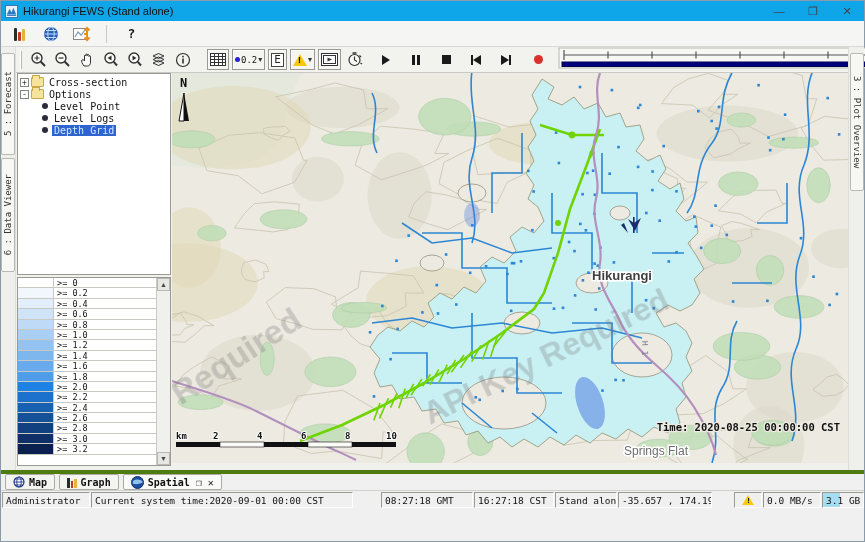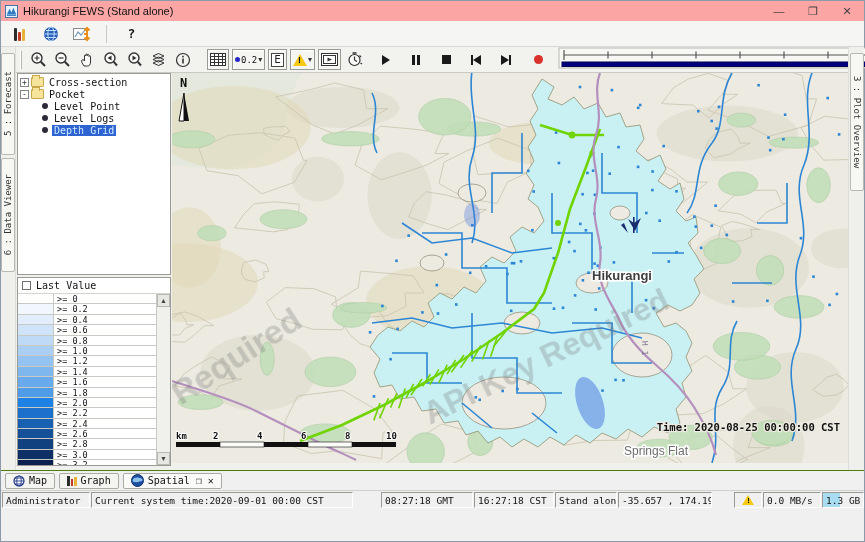--- a/index.html
+++ b/index.html
@@ -2,21 +2,21 @@
 <html><head>
 <meta charset="utf-8">
 <style>
   * { margin:0; padding:0; box-sizing:border-box; }
   html,body { width:865px; height:542px; overflow:hidden; }
   body { font-family:"Liberation Sans", sans-serif; background:#F0F0F0; }
   .mono { font-family:"DejaVu Sans Mono", monospace; }
   #window { width:865px; height:542px; border:1px solid #8a9aa8; display:flex; flex-direction:column; background:#F0F0F0; }
 
   
-  #titlebar { height:20px; background:#fca5a5; display:flex; align-items:center; padding-left:4px; flex:none; }
+  #titlebar { height:20px; background:#0ea5e9; display:flex; align-items:center; padding-left:4px; flex:none; }
   #title-icon { width:13px; height:13px; margin-right:5px; flex:none; }
   #title-text { font-size:11px; color:#111; }
   #win-controls { margin-left:auto; display:flex; height:100%; }
   .winbtn { width:34px; height:100%; display:flex; align-items:center; justify-content:center; font-size:11px; color:#444; }
 
   
   #menubar { height:18px; background:#F0F0F0; display:flex; align-items:center; padding-left:6px; font-size:11px; color:#111; flex:none; border-bottom:1px solid #E3E3E3;}
   .menu-item { padding:1px 7px; }
 
   
@@ -79,21 +79,21 @@
   .legend-row { display:flex; height:10.4px; flex:none; border-bottom:1px solid #C9C9C4; }
   .legend-row .swatch { width:36px; flex:none; border-right:1px solid #C9C9C4; }
   .legend-row .lbl { flex:1; font-size:8.5px; line-height:10px; padding-left:3px; color:#111; font-family:"DejaVu Sans Mono",monospace; }
   #legend-scroll { width:14px; background:#F0F0EC; border-left:1px solid #C9C9C4; display:flex; flex-direction:column; justify-content:space-between; align-items:center; }
   .scroll-btn { width:13px; height:13px; background:#E6E6E2; border:1px solid #B9B9B2; font-size:7px; color:#444; display:flex; align-items:center; justify-content:center; }
 
   #mapwrap { width:676px; height:397px; background:#F0F0ED; position:relative; }
   #map-svg { display:block; }
 
   
-  #tabbar { height:20px; background:#F0F0F0; border-top:1px solid #4d7c0f; display:flex; align-items:center; padding-left:4px; gap:4px; flex:none; }
+  #tabbar { height:20px; background:#F0F0F0; border-top:4px solid #4d7c0f; display:flex; align-items:center; padding-left:4px; gap:4px; flex:none;font-weight:bold; }
   .btab { display:flex; align-items:center; gap:4px; height:16px; padding:0 7px; background:#F4F4F1; border:1px solid #ABABA4; border-radius:2px; font-size:10px; color:#111; font-family:"DejaVu Sans Mono",monospace; }
   .btab.active { background:#FAFAF8; }
   .tab-ctl { font-size:10px; color:#222; margin-left:2px; font-family:"DejaVu Sans Mono",monospace; }
   .graphbars { display:flex; align-items:flex-end; gap:1px; height:11px; }
   .graphbars i { display:block; width:2.5px; }
 
   
   #logsrow { height:17px; background:#F0F0F0; display:flex; align-items:center; padding-left:4px; flex:none; }
   #logs-btn { font-size:9px; font-family:"DejaVu Sans Mono",monospace; color:#111; background:linear-gradient(#FDFDFD,#E8E8E4); border:1px solid #8A8A84; border-radius:2px; padding:0 7px; height:14px; display:flex; align-items:center; }
 
@@ -289,44 +289,40 @@
         <div id="leftpanel">
           <div id="treebox" class="mono">
             <div class="tree-row">
               <span class="expander">+</span>
               <span class="folder"></span>
               <span class="tree-label">Cross-section</span>
             </div>
             <div class="tree-row">
               <span class="expander">-</span>
               <span class="folder"></span>
-              <span class="tree-label">Pocket</span>
+              <span class="tree-label">Options</span>
             </div>
             <div class="tree-row">
               <span class="tree-indent"></span>
                 <span class="bullet"></span>
               <span class="tree-label">Level Point</span>
             </div>
             <div class="tree-row">
               <span class="tree-indent"></span>
                 <span class="bullet"></span>
               <span class="tree-label">Level Logs</span>
             </div>
             <div class="tree-row">
               <span class="tree-indent"></span>
                 <span class="bullet"></span>
               <span class="tree-label selected">Depth Grid</span>
             </div>
           </div>
 
           <div id="legendbox">
-            <div id="legend-header">
-              <span id="legend-check"></span>
-              <span class="mono">Last Value</span>
-            </div>
             <div id="legend-body">
               <div id="legend-list">
 
                   <div class="legend-row">
                     <span class="swatch" style="background: rgb(255, 255, 255);"></span>
                     <span class="lbl">&gt;= 0</span>
                   </div>
 
                   <div class="legend-row">
                     <span class="swatch" style="background: rgb(242, 247, 254);"></span>
@@ -758,16 +754,16 @@
     <span class="scell" style="width:80px">16:27:18 CST</span>
     <span class="scell" style="width:62px">Stand alone</span>
     <span class="scell" style="width:94px">-35.657 , 174.199</span>
     <span class="scell spacer" style="width:20px"></span>
     <span class="scell" style="width:28px; justify-content:center">
         <span class="warn-tri" style="transform:scale(0.85)"></span>
       </span>
     <span class="scell" style="width:58px">0.0 MB/s</span>
     <span class="scell" id="mem-cell" style="flex:1">
       <span id="mem-fill"></span>
-      <span id="mem-text">1.3 GB</span>
+      <span id="mem-text">3.1 GB</span>
     </span>
   </div>
 </div>
 
 </body></html>

